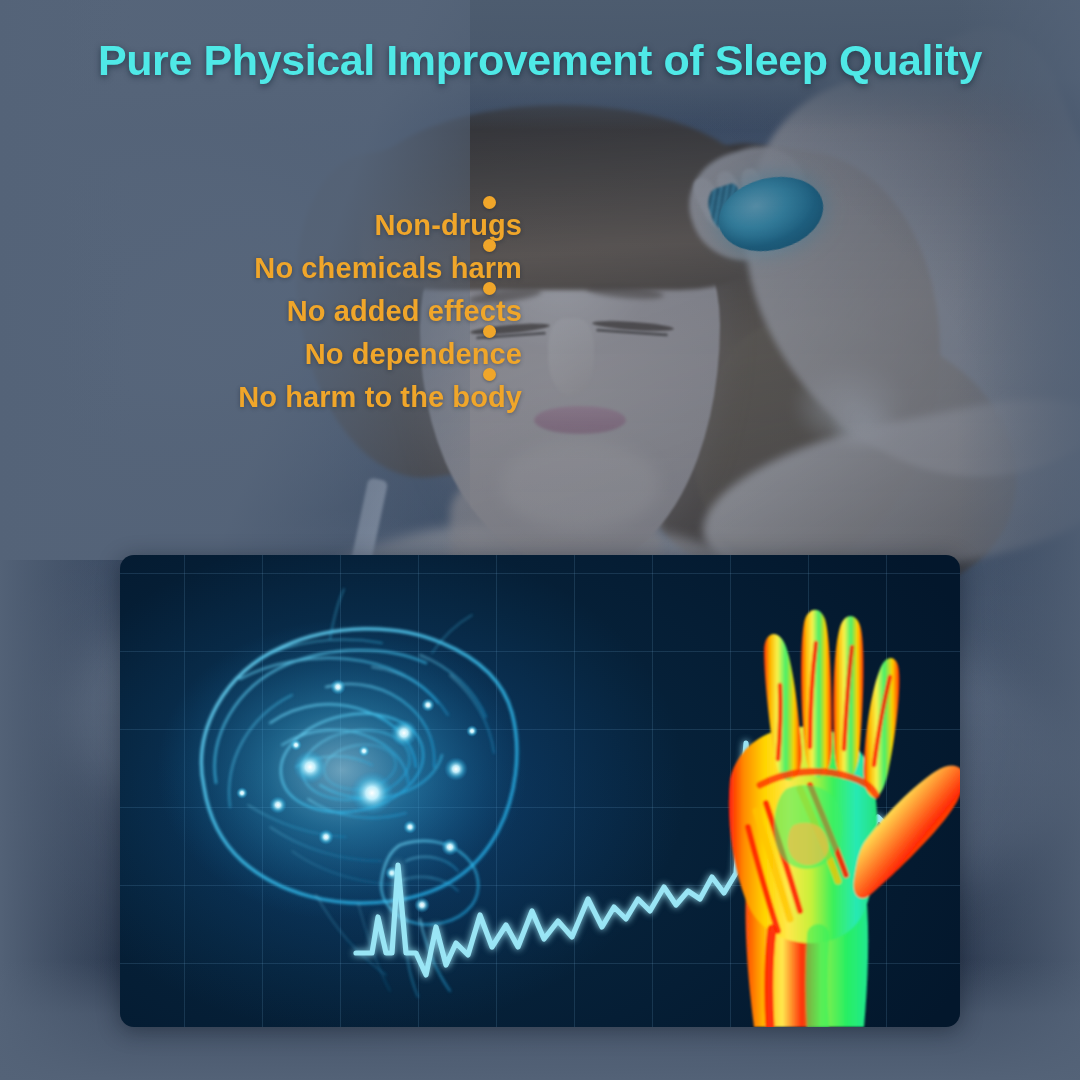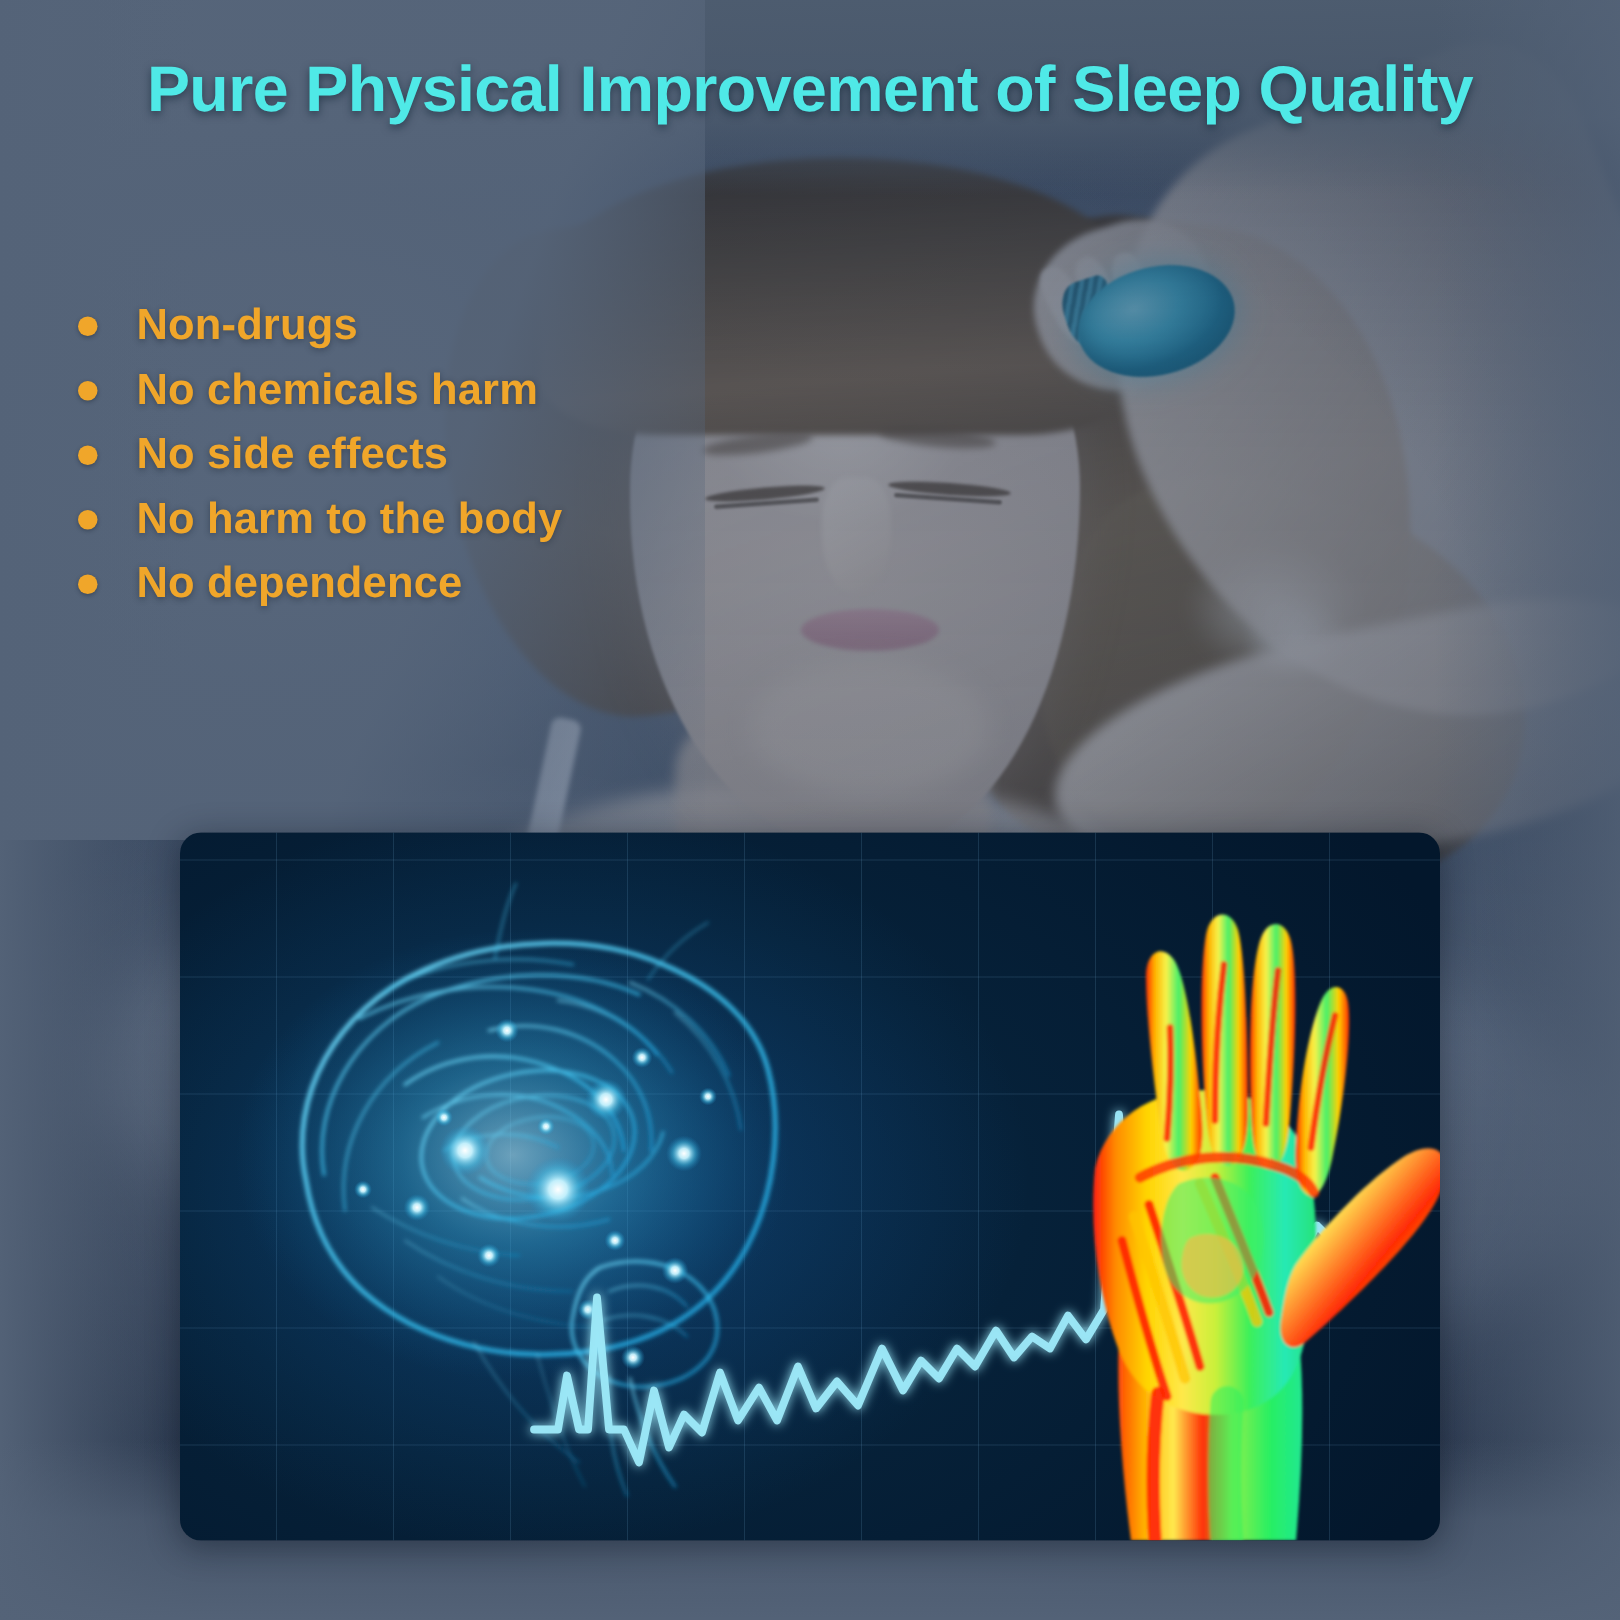--- a/index.html
+++ b/index.html
@@ -211,21 +211,21 @@
     color:#4fe9e7;
     text-shadow:0 2px 6px rgba(10,30,45,.55);
     white-space:nowrap;
   }
 
   
   .bullets{
     position:absolute;left:52px;top:196px;width:470px;
   }
   .bullet-row{
-    display:flex;align-items:center;height:43px;
+    display:flex;align-items:flex-end;height:43px;flex-direction:column;
   }
   .dot{
     width:13px;height:13px;border-radius:50%;
     background:#f0a62a;flex:0 0 auto;margin-right:26px;
     box-shadow:0 1px 3px rgba(20,30,45,.4);
   }
   .bullet-text{
     font-size:29px;font-weight:bold;color:#f0a62a;
     letter-spacing:.1px;
     text-shadow:0 1px 4px rgba(25,35,50,.45);
@@ -322,29 +322,29 @@
     <div class="bullet-row">
       <span class="dot"></span>
       <span class="bullet-text">Non-drugs</span>
     </div>
     <div class="bullet-row">
       <span class="dot"></span>
       <span class="bullet-text">No chemicals harm</span>
     </div>
     <div class="bullet-row">
       <span class="dot"></span>
-      <span class="bullet-text">No side effects</span>
+      <span class="bullet-text">No added effects</span>
+    </div>
+    <div class="bullet-row">
+      <span class="dot"></span>
+      <span class="bullet-text">No dependence</span>
     </div>
     <div class="bullet-row">
       <span class="dot"></span>
       <span class="bullet-text">No harm to the body</span>
-    </div>
-    <div class="bullet-row">
-      <span class="dot"></span>
-      <span class="bullet-text">No dependence</span>
     </div>
   </div>
 
   <div class="panel">
     <div class="grid"></div>
     <div class="panel-inner-glow"></div>
 
     <svg class="panel-svg" viewBox="0 0 840 472">
       <defs>
         <radialGradient id="bglow" cx="50%" cy="50%" r="50%">

